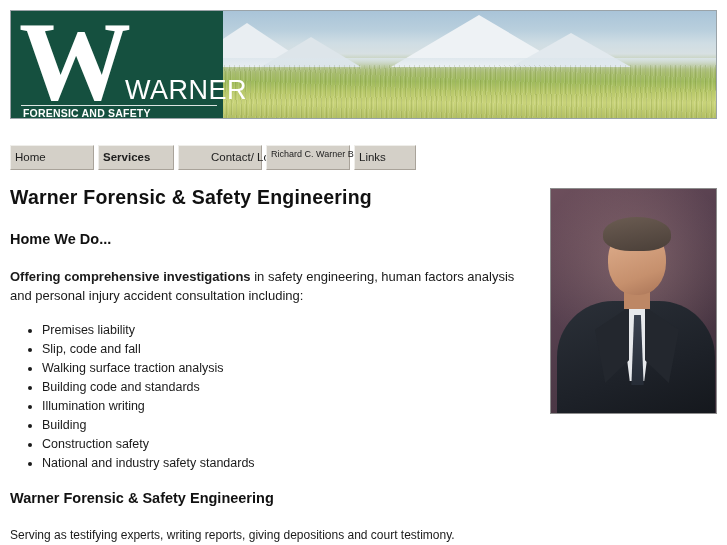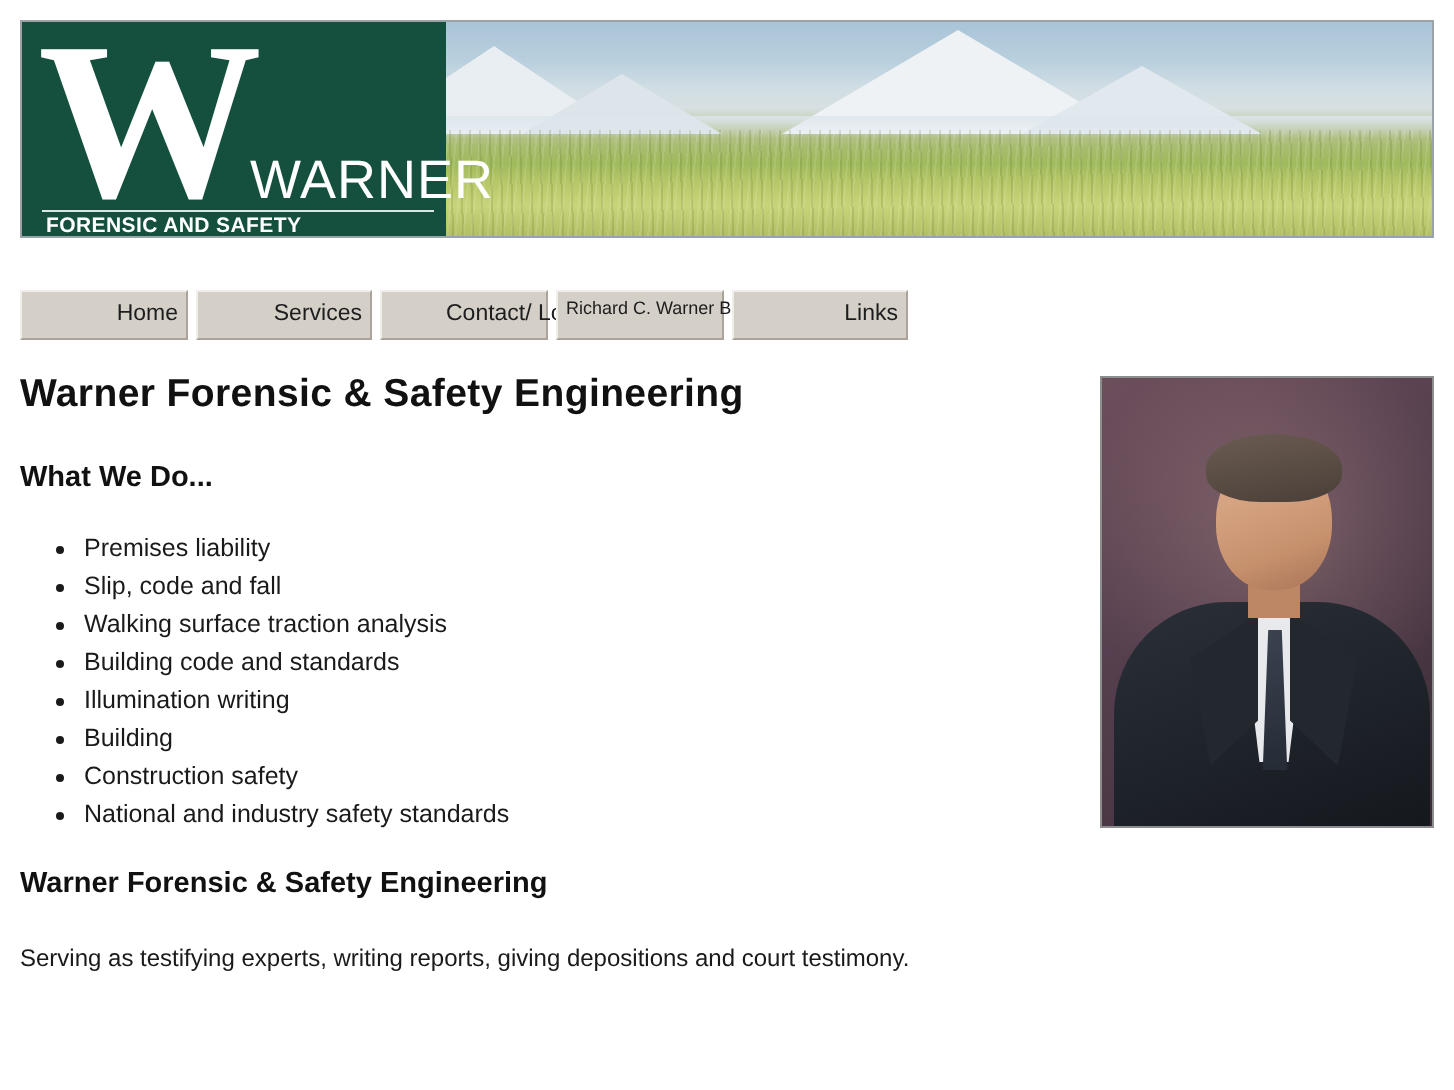--- a/index.html
+++ b/index.html
@@ -138,30 +138,30 @@
     display: flex;
     gap: 4px;
   }
   .nav-btn {
     background: #d4d0c8;
     border: 1px solid #a9a39a;
     border-top-color: #efeeea;
     border-left-color: #efeeea;
     color: #1d1d1d;
     font-size: 11.5px;
-    text-align: right;
+    text-align: left;
     padding: 5px 4px 6px;
     cursor: pointer;
     white-space: nowrap;
   }
   .nav-btn.w1 { width: 84px; }
-  .nav-btn.w2 { width: 88px; }
+  .nav-btn.w2 { width: 76px; font-weight: bold; }
   .nav-btn.w3 { width: 84px; padding-left: 32px; }
   .nav-btn.w4 { width: 84px; font-size: 9px; line-height: 11px; padding-top: 3px; }
-  .nav-btn.w5 { width: 88px; }
+  .nav-btn.w5 { width: 62px; }
 
   
   .content {
     position: absolute;
     left: 10px; top: 186px;
     width: 520px;
   }
   h1.title {
     margin: 0 0 22px 0;
     font-size: 19.5px;
@@ -302,21 +302,22 @@
   <div class="nav">
     <div class="nav-btn w1">Home</div>
     <div class="nav-btn w2">Services</div>
     <div class="nav-btn w3">Contact/ Locate</div>
     <div class="nav-btn w4">Richard C. Warner Bio</div>
     <div class="nav-btn w5">Links</div>
   </div>
 
   <div class="content">
     <h1 class="title">Warner Forensic &amp; Safety Engineering</h1>
-    <h2 class="sub">What We Do...</h2>
+    <h2 class="sub">Home We Do...</h2>
+    <p class="lead"><b>Offering comprehensive investigations</b><span> in safety engineering, human factors analysis and personal injury accident consultation including:</span></p>
     <ul class="svc">
       <li>Premises liability</li>
       <li>Slip, code and fall</li>
       <li>Walking surface traction analysis</li>
       <li>Building code and standards</li>
       <li>Illumination writing</li>
       <li>Building</li>
       <li>Construction safety</li>
       <li>National and industry safety standards</li>
     </ul>

